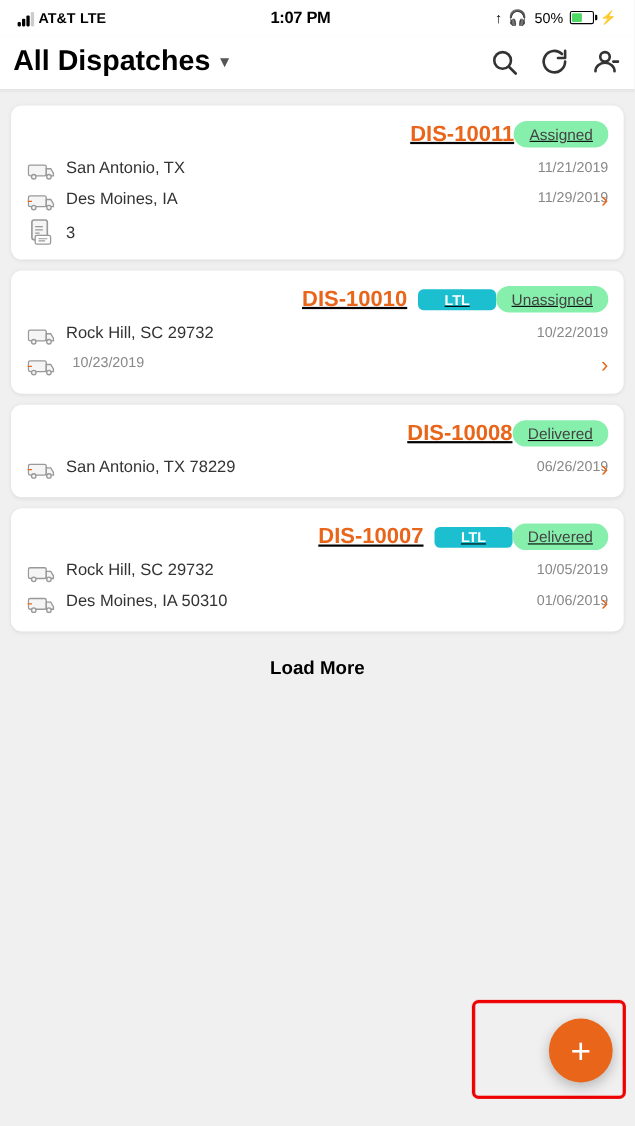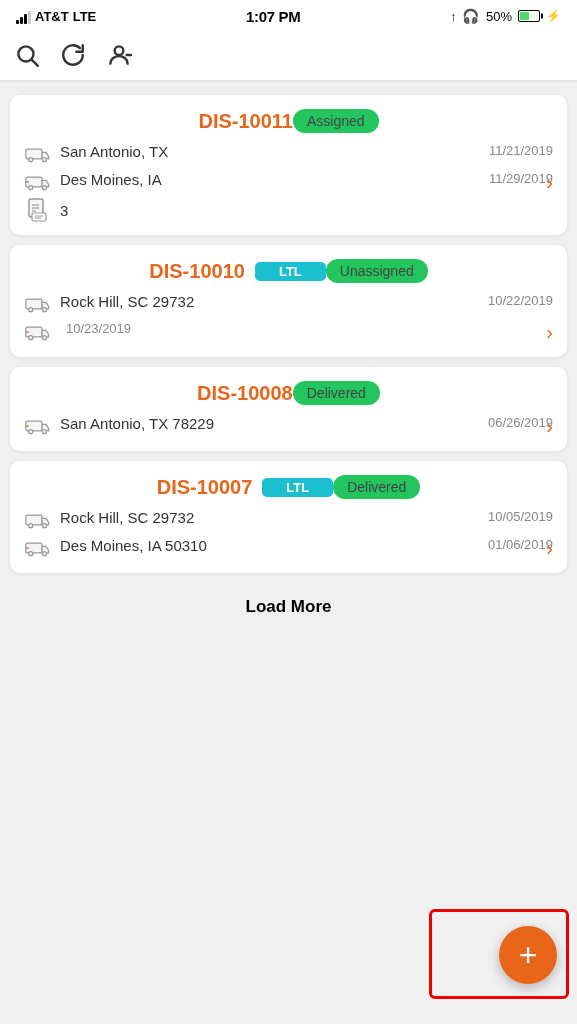--- a/index.html
+++ b/index.html
@@ -145,43 +145,44 @@
     .dispatch-card {
       background: #fff;
       border-radius: 10px;
       padding: 14px 14px 14px 14px;
       box-shadow: 0 1px 4px rgba(0,0,0,0.08);
       position: relative;
     }
     .card-header {
       display: flex;
       align-items: center;
-      justify-content: center;
+      justify-content: flex-end;
       margin-bottom: 10px;
+      text-decoration: underline;
     }
     .card-header-left {
       display: flex;
       align-items: center;
       gap: 10px;
     }
     .dispatch-id {
       font-size: 20px;
       font-weight: 700;
       color: #e8651a;
     }
     .ltl-badge {
       background: #1bbfcf;
       color: #fff;
       font-size: 13px;
       font-weight: 700;
       border-radius: 5px;
       padding: 2px 24px;
     }
     .status-badge {
-      background: #22c55e;
+      background: #86efac;
       color: #444;
       font-size: 14px;
       font-weight: 500;
       border-radius: 18px;
       padding: 4px 14px;
     }
     .card-row {
       display: flex;
       align-items: flex-start;
       gap: 8px;
@@ -311,20 +312,24 @@
       <div class="battery">
           <div class="battery-fill"></div>
         </div>
     </div>
 
     <span style="font-size:12px;">⚡</span>
   </div>
 </div>
 
 <div class="nav-bar">
+  <div class="nav-title-area">
+    <span class="nav-title">All Dispatches</span>
+    <span class="nav-dropdown-arrow">▼</span>
+  </div>
   <div class="nav-icons">
     <div class="nav-icon">
       <svg viewBox="0 0 24 24" fill="none" stroke="#333" stroke-width="2.2" stroke-linecap="round" stroke-linejoin="round">
         <circle cx="11" cy="11" r="7"></circle>
         <line x1="16.5" y1="16.5" x2="22" y2="22"></line>
       </svg>
     </div>
     <div class="nav-icon">
       <svg viewBox="0 0 24 24" fill="none" stroke="#333" stroke-width="2.2" stroke-linecap="round" stroke-linejoin="round">
         <path d="M21 12a9 9 0 1 1-2.636-6.364"></path>

